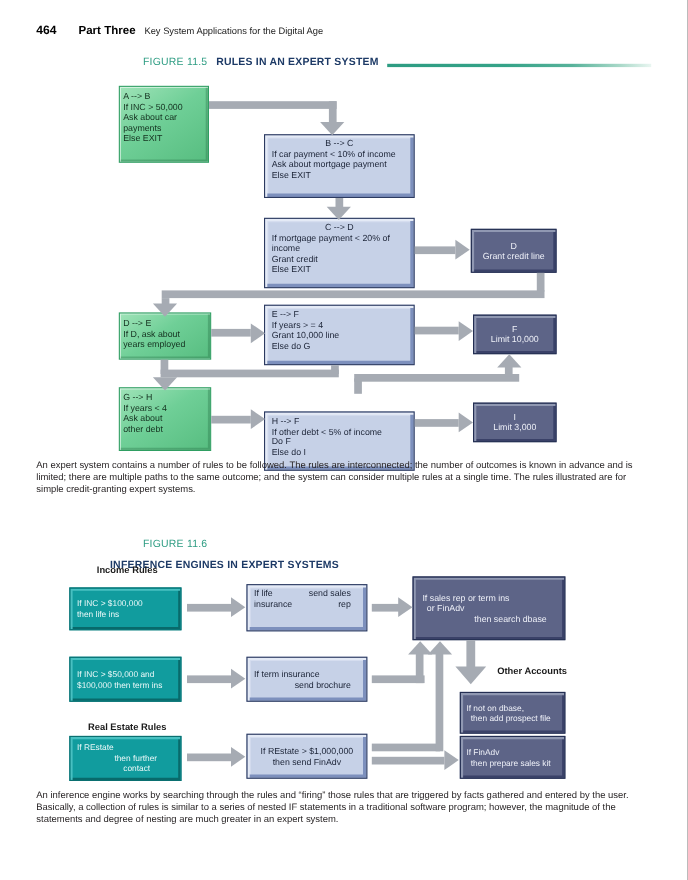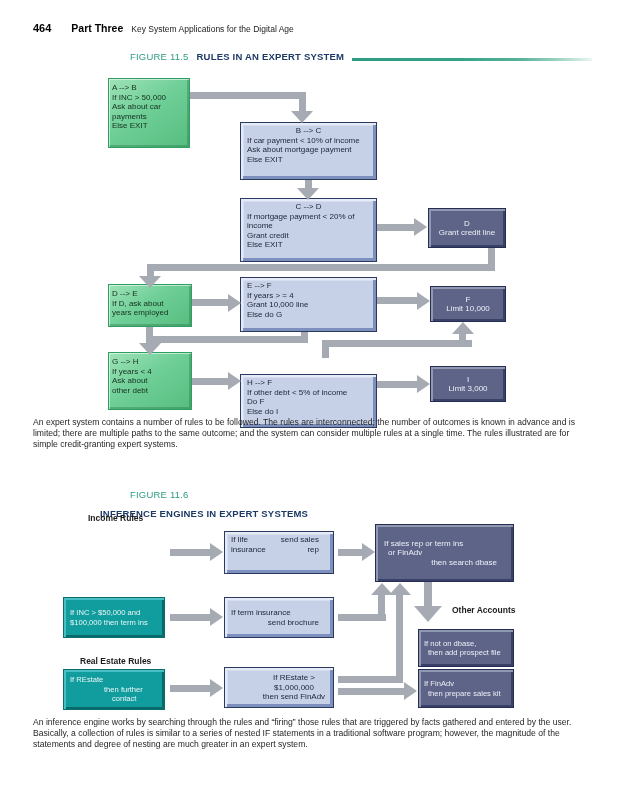--- a/index.html
+++ b/index.html
@@ -189,20 +189,24 @@
   <div class="figtitle" style="left:100px;top:489px;width:492px;flex-direction:column;">
     <span class="figlabel">FIGURE 11.6</span>
     <span class="figname">INFERENCE ENGINES IN EXPERT SYSTEMS</span>
     <span class="rule"></span>
   </div>
 
   <div class="grouplabel" style="left:88px;top:513px;">Income Rules</div>
   <div class="grouplabel" style="left:452px;top:605px;">Other Accounts</div>
   <div class="grouplabel" style="left:80px;top:656px;">Real Estate Rules</div>
 
+  <div class="box tealbox" style="left:63px;top:534px;width:102px;height:39px;font-size:7.6px;">
+    <span class="ln">If INC &gt; $100,000</span>
+    <span class="ln">then life ins</span>
+  </div>
 
   <div class="box blue" style="left:224px;top:531px;width:110px;height:43px;display:flex;justify-content:center;">
     <span class="ln">If life insurance</span>
     <span class="ln r">send sales rep</span>
   </div>
 
   <div class="box dark left" style="left:375px;top:524px;width:139px;height:58px;padding:4px 8px;">
     <span class="ln">If sales rep or term ins</span>
     <span class="ln i3">or FinAdv</span>
     <span class="ln r">then search dbase</span>
@@ -222,21 +226,21 @@
     <span class="ln">If not on dbase,</span>
     <span class="ln i3">then add prospect file</span>
   </div>
 
   <div class="box tealbox" style="left:63px;top:669px;width:102px;height:41px;font-size:7.6px;">
     <span class="ln">If REstate</span>
     <span class="ln i1">then further</span>
     <span class="ln i2">contact</span>
   </div>
 
-  <div class="box blue" style="left:224px;top:667px;width:110px;height:41px;display:flex;flex-direction:column;justify-content:center;padding-left:36px;">
+  <div class="box blue" style="left:224px;top:667px;width:110px;height:41px;display:flex;flex-direction:column;justify-content:center;">
     <span class="ln c">If REstate &gt; $1,000,000</span>
     <span class="ln c">then send FinAdv</span>
   </div>
 
   <div class="box dark left" style="left:418px;top:669px;width:96px;height:39px;padding:3px 5px;font-size:7.6px;">
     <span class="ln">If FinAdv</span>
     <span class="ln i3">then prepare sales kit</span>
   </div>
 
   <div class="seg" style="left:170px;top:549px;width:40px;height:7px;"></div>

